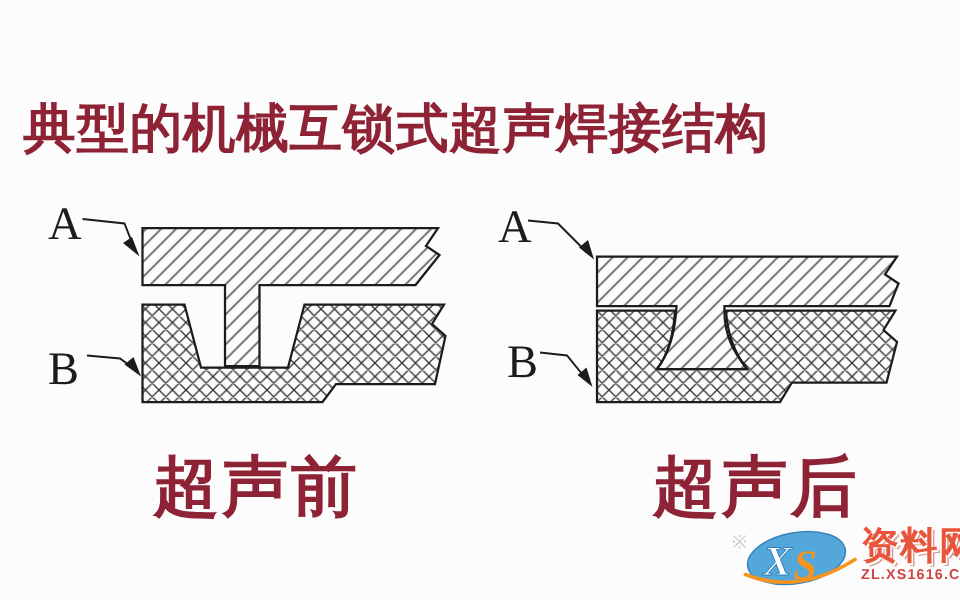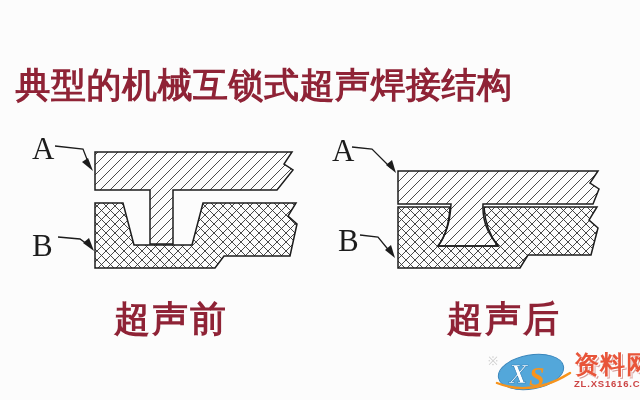--- a/index.html
+++ b/index.html
@@ -40,21 +40,21 @@
   .arrowhead{fill:var(--line-color,#1c1c1c);stroke:none;}
   .ref-letter{
     font-family:"Liberation Serif","DejaVu Serif",serif;
     font-size:31px;
     fill:var(--line-color,#1c1c1c);
   }
 
   .caption{
     position:absolute;top:295px;
     transform:translateX(-50%);
-    font-size:36px;font-weight:600;letter-spacing:2px;
+    font-size:44px;font-weight:600;letter-spacing:2px;
     color:var(--title-color,#8f2336);
     white-space:nowrap;
     font-family:Liberation Serif, serif;
   }
   .caption-left{left:171px;}
   .caption-right{left:504px;}
 
   .watermark{
     position:absolute;left:492px;top:348px;
     display:flex;align-items:flex-start;

